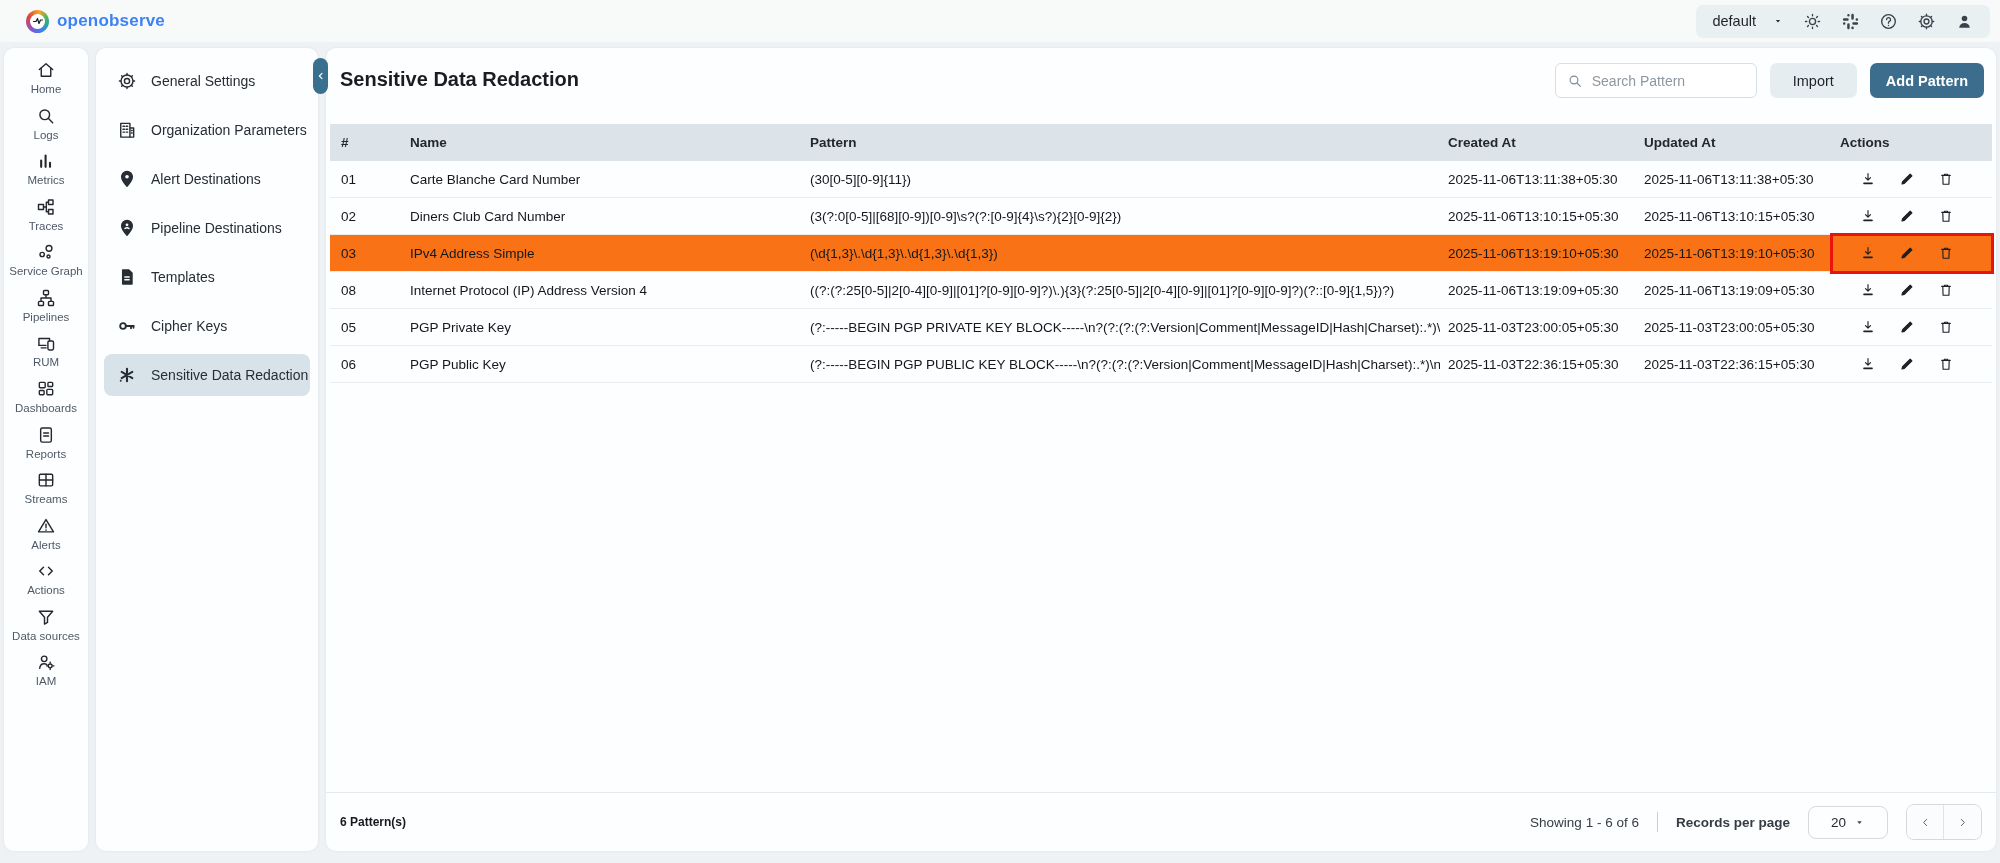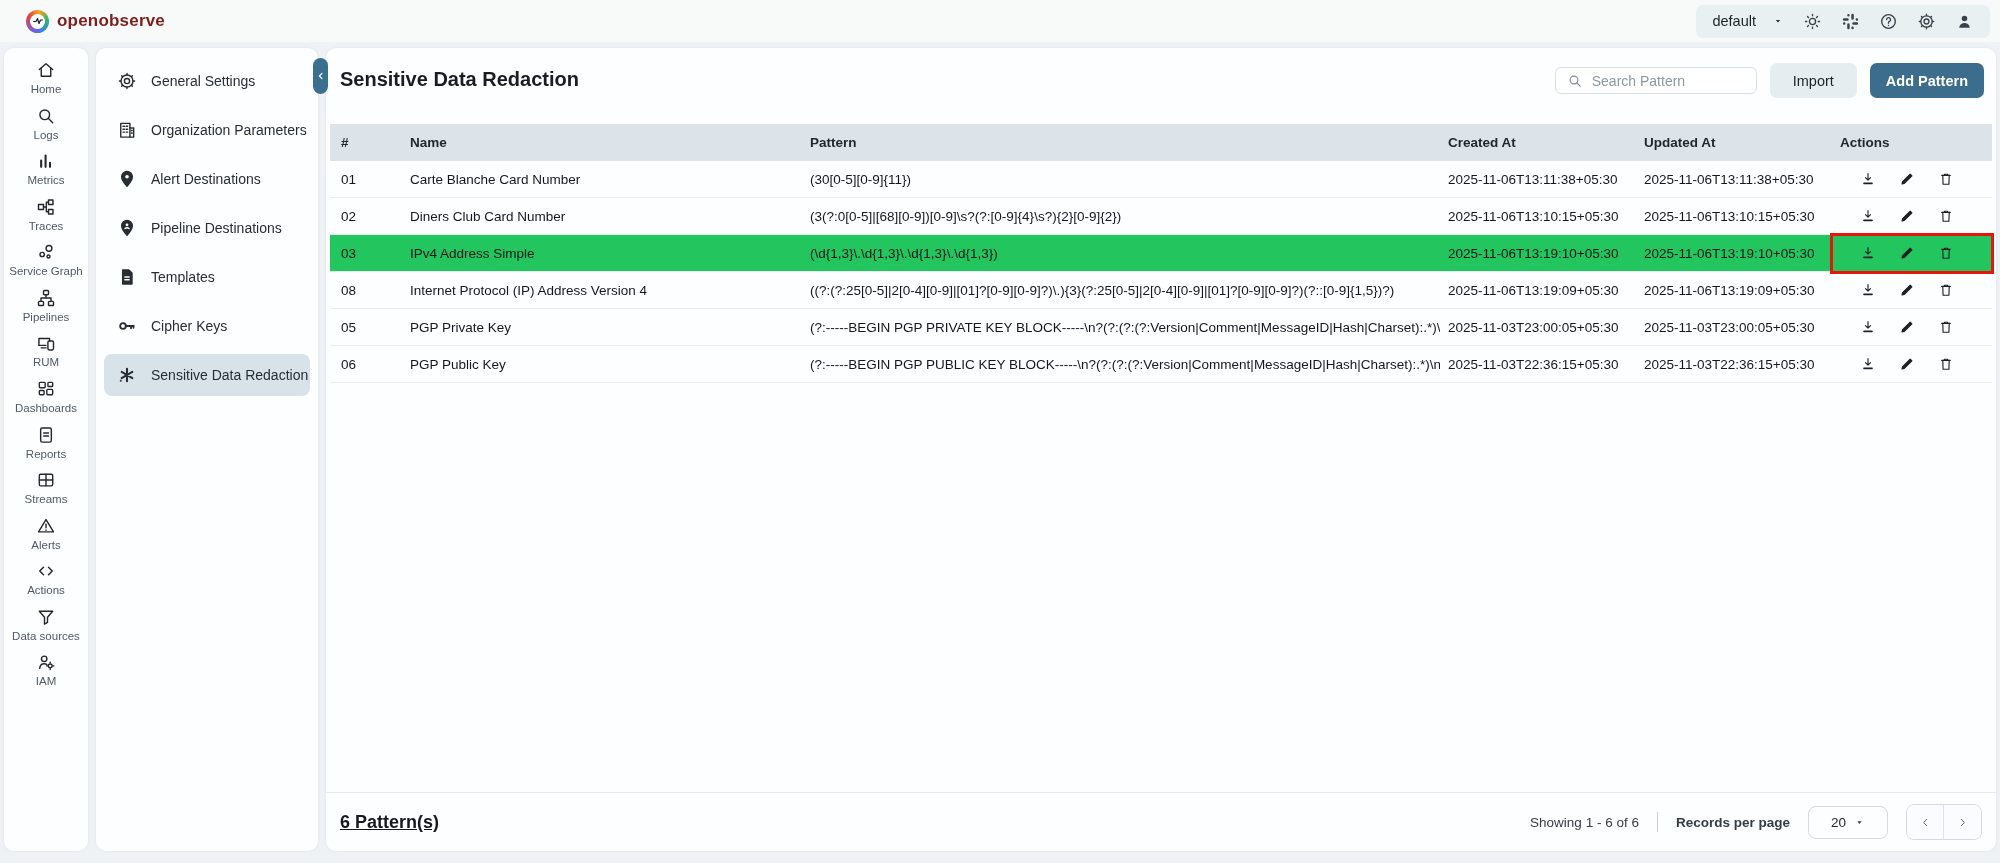--- a/index.html
+++ b/index.html
@@ -14,21 +14,21 @@
   svg { display:block; }
   .ic { fill:none; stroke:currentColor; stroke-width:1.7; stroke-linecap:round; stroke-linejoin:round; }
 
   
   .topbar { height:42px; display:flex; align-items:center; justify-content:space-between; padding:0 10px 0 26px; background:#f8fafa; }
   .logo { display:flex; align-items:center; gap:8px; }
   .logo-mark { width:23px; height:23px; border-radius:50%;
     background:conic-gradient(from 210deg,#7b5bd6,#e0413f 90deg,#f5a623 160deg,#2bb673 230deg,#3f7ef0 310deg,#7b5bd6);
     display:flex; align-items:center; justify-content:center; }
   .logo-mark .pulse { width:15px; height:15px; border-radius:50%; background:#fff; display:flex; align-items:center; justify-content:center; }
-  .logo-text { font-weight:700; font-size:17px; color:#7f1d1d; letter-spacing:.2px; }
+  .logo-text { font-weight:700; font-size:17px; color:#3b82f6; letter-spacing:.2px; }
   .topbar-right { display:flex; align-items:center; gap:19px; background:#e8f0f2; border-radius:7px; padding:7px 16px; }
   .org-select { display:flex; align-items:center; gap:16px; font-size:14.5px; color:#1c2228; cursor:pointer; }
   .tb-icon { color:#3b424a; cursor:pointer; }
   .tb-icon svg { width:19px; height:19px; }
 
   
   .shell { display:flex; gap:8px; padding:6px 4px; height:815px; align-items:stretch; }
   .card { background:#fdfeff; border-radius:10px; box-shadow:0 0 3px rgba(40,60,70,.08); }
 
   
@@ -45,44 +45,44 @@
 
   .collapse-pill { position:absolute; left:313px; top:58px; width:15px; height:36px; background:#3a708f; border-radius:8px;
     color:#fff; display:flex; align-items:center; justify-content:center; cursor:pointer; z-index:6; }
   .collapse-pill svg { width:10px; height:10px; stroke-width:2.6; }
 
   
   .main { flex:1; display:flex; flex-direction:column; overflow:hidden; }
   .main-header { display:flex; align-items:flex-start; justify-content:space-between; padding:15px 12px 26px 14px; }
   .page-title { font-size:20px; font-weight:700; color:#191d22; padding-top:5px; }
   .header-actions { display:flex; align-items:center; gap:13px; }
-  .search-box { width:202px; height:27px; border:1px solid #d8dee3; border-radius:6px; display:flex; align-items:center; gap:9px; padding:0 11px; background:#fff; color:#7f8a94; }
+  .search-box { width:202px; height:35px; border:1px solid #d8dee3; border-radius:6px; display:flex; align-items:center; gap:9px; padding:0 11px; background:#fff; color:#7f8a94; }
   .search-box svg { width:16px; height:16px; flex:none; }
   .search-box input { border:none; outline:none; width:100%; font-size:14px; font-family:inherit; color:#2a3138; background:transparent; }
   .search-box input::placeholder { color:#8d97a1; }
   .btn { border:none; border-radius:7px; font-family:inherit; font-size:14.5px; cursor:pointer; height:35px; }
   .btn-import { background:#e6edf0; color:#1d2329; padding:0 23px; font-weight:500; }
   .btn-add { background:#3c6d8d; color:#fff; padding:0 16px; font-weight:600; }
 
   
   .table-wrap { padding:0 4px; }
   table { width:100%; border-collapse:collapse; table-layout:fixed; }
   th { background:#dce4e9; text-align:left; font-weight:700; font-size:13.5px; color:#22282e; padding:11px 8px; }
   td { font-size:13.5px; color:#14181d; padding:10px 8px; border-bottom:1px solid #e9edef; white-space:nowrap; overflow:hidden; }
   th:first-child, td:first-child { padding-left:11px; }
-  tr.highlight td { background:#22c55e; }
+  tr.highlight td { background:#f97316; }
   .actions-cell { overflow:visible; }
   .actions-inner { display:flex; align-items:center; gap:23px; padding-left:20px; }
   .actions-inner span { color:#1c2126; cursor:pointer; }
   .actions-inner svg { width:16px; height:16px; }
   td.red-box { outline:3px solid #e8150d; outline-offset:-1px; }
 
   
   .main-footer { margin-top:auto; border-top:1px solid #e6eaec; display:flex; align-items:center; justify-content:space-between; padding:11px 14px 11px 14px; }
-  .count-label { font-weight:700; font-size:18px; color:#15191e;text-decoration:underline; }
+  .count-label { font-weight:700; font-size:12px; color:#15191e; }
   .footer-right { display:flex; align-items:center; gap:18px; font-size:13.5px; color:#343c44; }
   .vdiv { width:1px; height:20px; background:#c7cdd2; }
   .page-size { display:flex; align-items:center; gap:8px; border:1px solid #d3d9dd; border-radius:8px; padding:8px 22px; cursor:pointer; color:#23292f; }
   .page-size svg { width:11px; height:11px; }
   .pager { display:flex; border:1px solid #d3d9dd; border-radius:8px; overflow:hidden; }
   .pager button { width:37px; height:34px; background:#fbfcfd; border:none; display:flex; align-items:center; justify-content:center; color:#4a525a; cursor:pointer; }
   .pager button:first-child { border-right:1px solid #e0e4e8; }
   .pager svg { width:13px; height:13px; }
 </style>
 </head>

